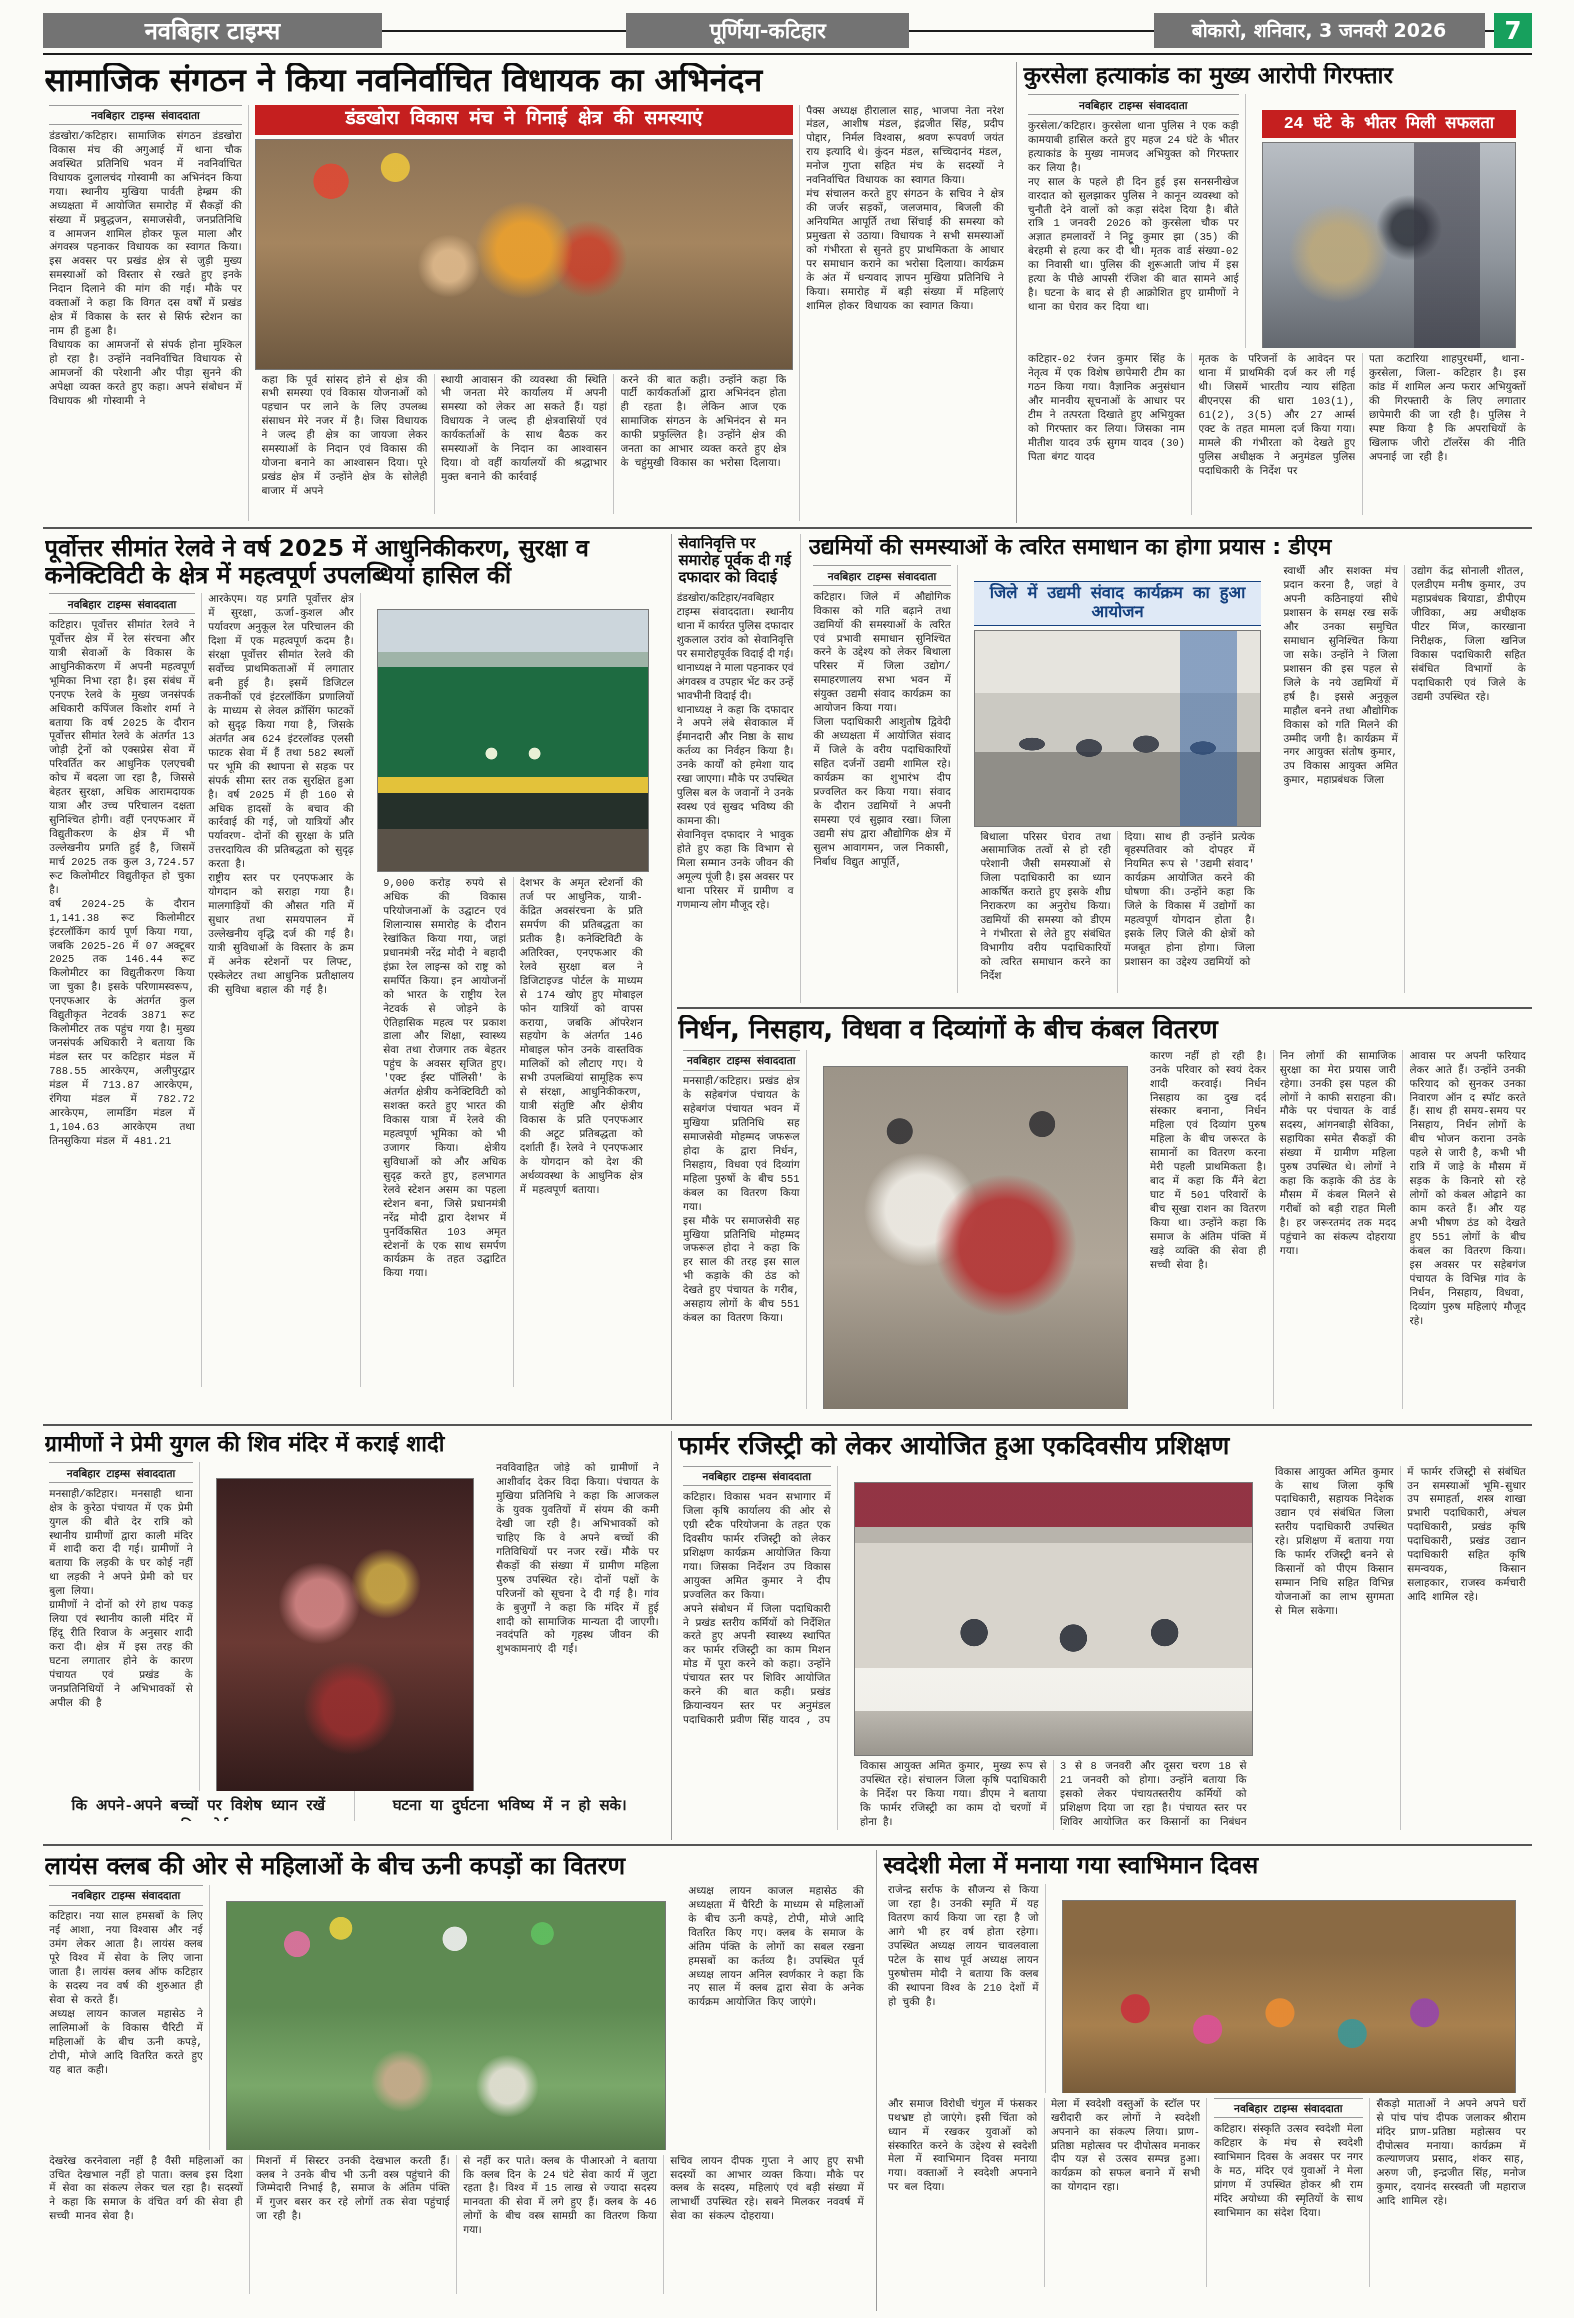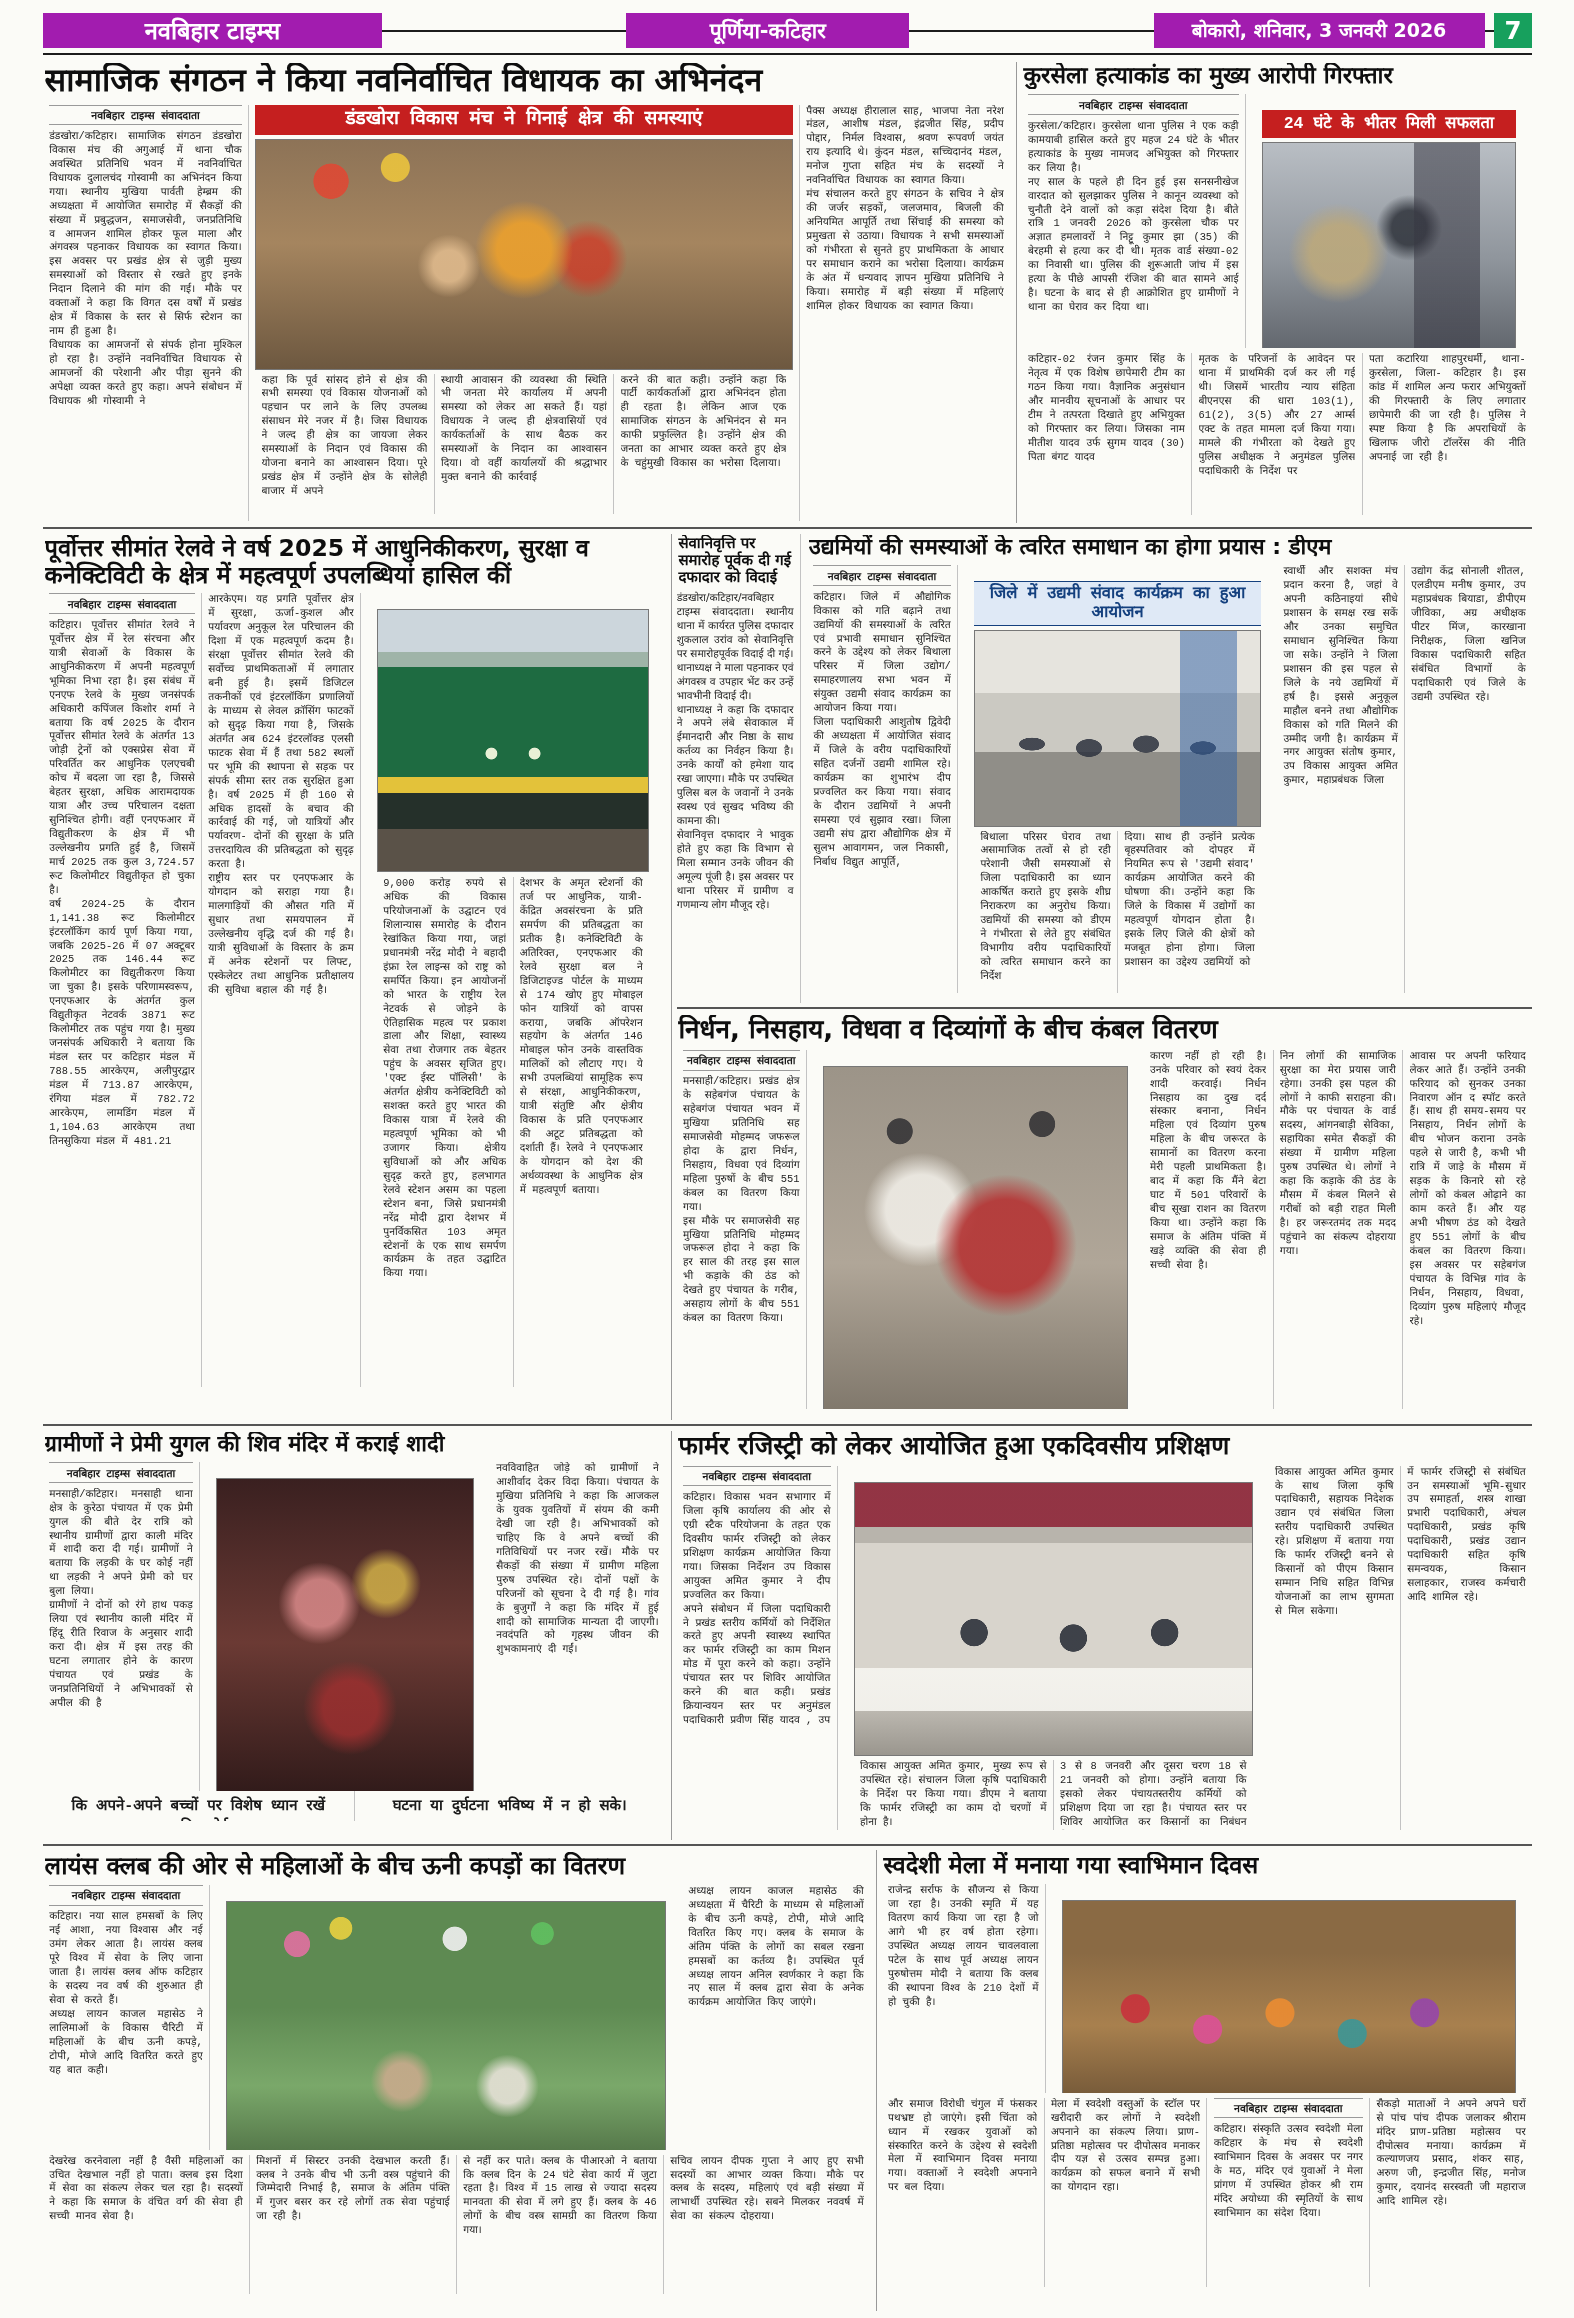--- a/index.html
+++ b/index.html
@@ -6,21 +6,21 @@
   html,body { background:#dedad2; }
   .page {
     width:1575px; height:2319px; overflow:hidden; position:relative;
     margin:0 auto; background:#fbfbf7; color:#1a1a1a;
     font-family:"DejaVu Sans","Liberation Sans",sans-serif;
     padding:11px 43px 0 43px;
   }
   
   .masthead { position:relative; height:38px; display:flex; align-items:center; }
   .masthead::before { content:""; position:absolute; left:0; right:0; top:50%; height:1.6px; background:#1c1c1c; }
-  .mh-box { position:relative; z-index:1; background:#a21caf; color:#fff; font-weight:bold;
+  .mh-box { position:relative; z-index:1; background:#737373; color:#fff; font-weight:bold;
     display:flex; align-items:center; justify-content:center; height:35px; padding:0 23.6px; }
   .mh-left  { font-size:23.6px; min-width:339px; }
   .mh-center{ font-size:21px; min-width:283px; margin:0 auto; }
   .mh-date  { font-size:19px; min-width:331px; }
   .mh-page  { position:relative; z-index:1; background:#17a05d; color:#fff; font-weight:bold;
     font-size:24.4px; width:38px; height:35px; display:flex; align-items:center; justify-content:center; margin-left:9.4px; }
   .thickrule { height:2.4px; background:#1c1c1c; margin:3.9px 0 6.3px 0; }
   .hrule { height:1.6px; background:#555; margin:4.7px 0; }
   .vrule { width:0.8px; background:#999; margin:0 5.5px; }
   

